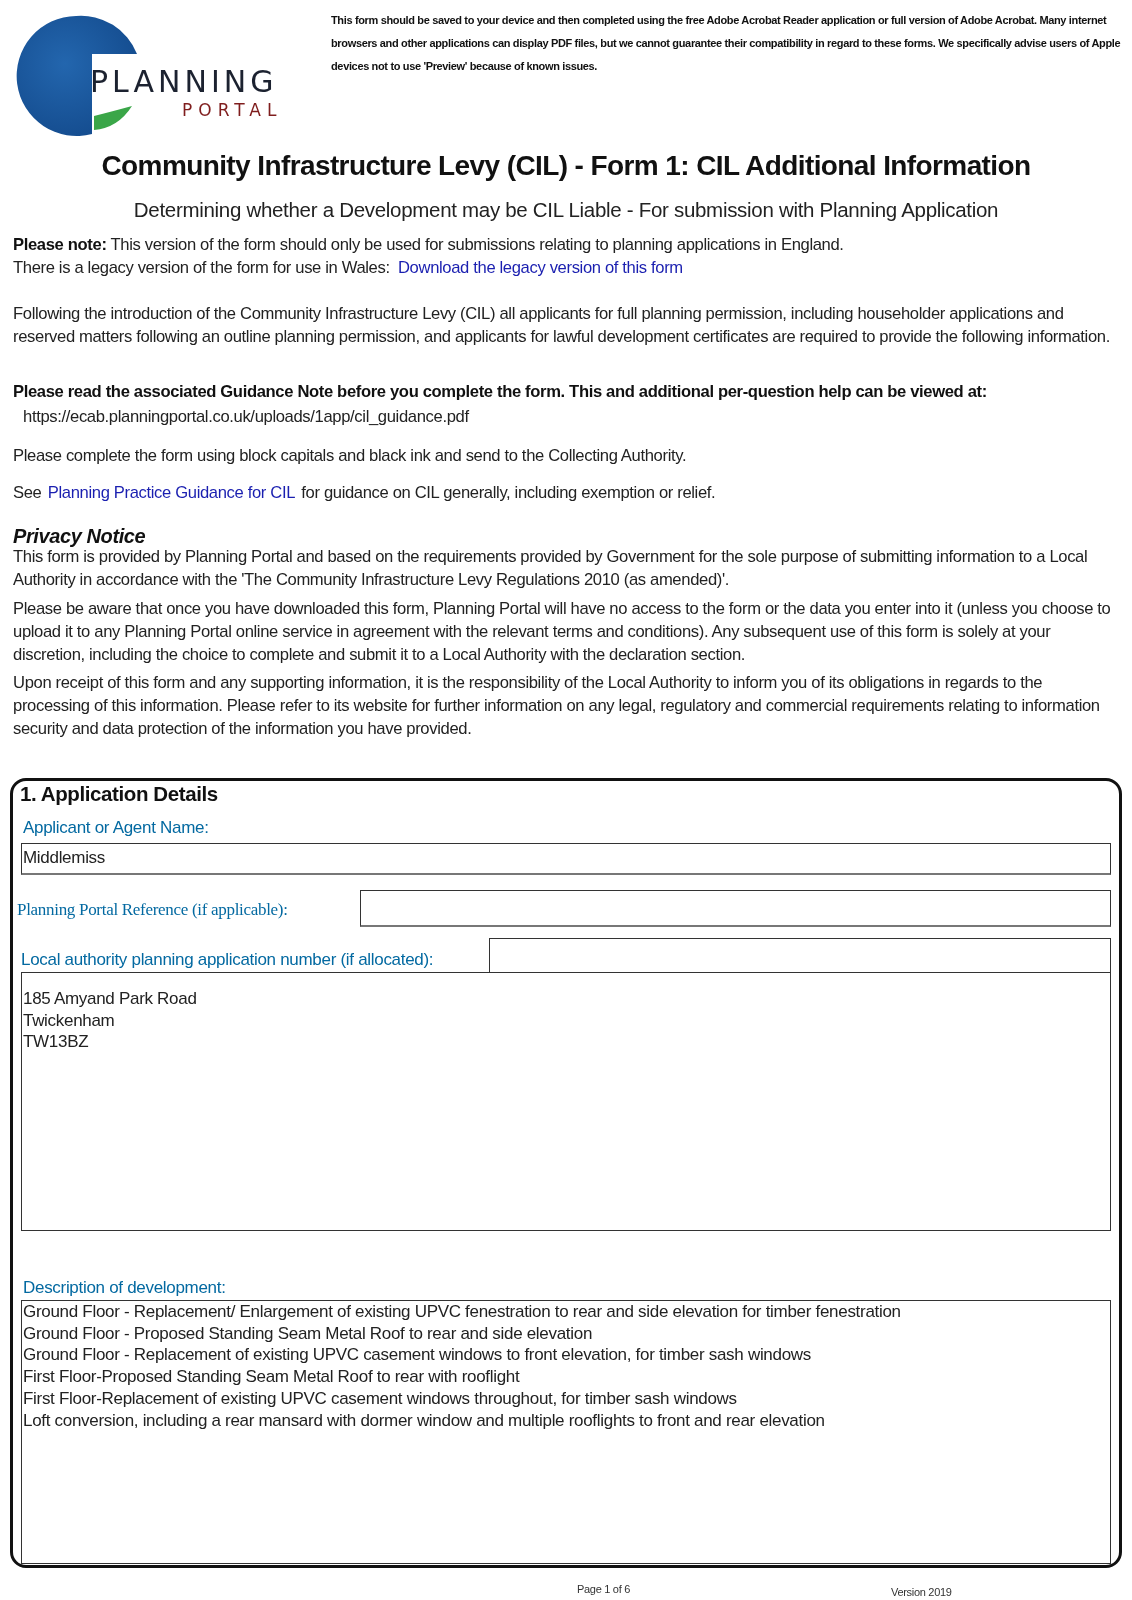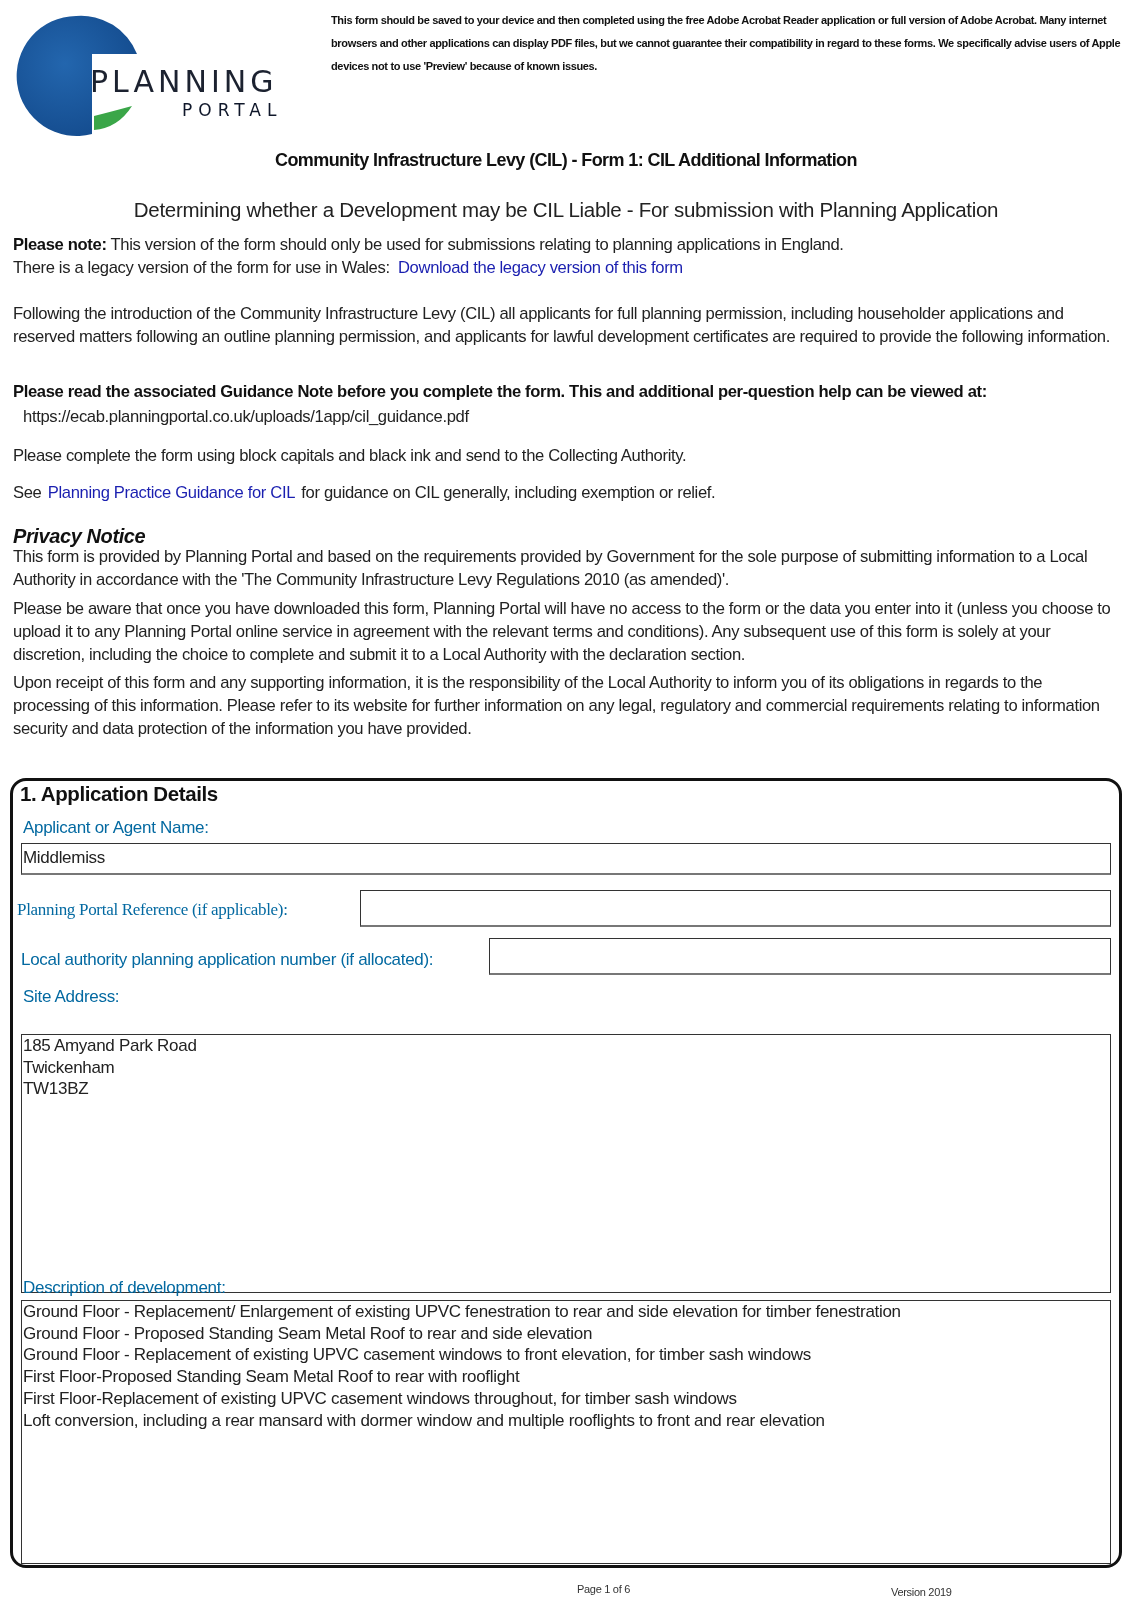--- a/index.html
+++ b/index.html
@@ -3,26 +3,26 @@
 <meta charset="utf-8">
 <style>
   html, body { margin: 0; padding: 0; background: #ffffff; }
   body {
     width: 1132px; height: 1600px; position: relative; overflow: hidden;
     font-family: "Liberation Sans", "DejaVu Sans", sans-serif; color: #111;
   }
   .abs { position: absolute; }
   .logo { left: 14px; top: 14px; width: 262px; height: 122px; }
   .logo-text-1 { position: absolute; left: 76px; top: 50px; font-size: 30px; letter-spacing: 4px; color: #1c2230; font-family: "DejaVu Sans", sans-serif; font-weight: normal; }
-  .logo-text-2 { position: absolute; left: 168px; top: 86px; font-size: 17px; letter-spacing: 6px; color: #0f172a; font-family: "DejaVu Sans", sans-serif; }
+  .logo-text-2 { position: absolute; left: 168px; top: 86px; font-size: 17px; letter-spacing: 6px; color: #7f1d1d; font-family: "DejaVu Sans", sans-serif; }
   .notice-top {
     left: 331px; top: 9px; width: 790px; font-size: 11px; line-height: 23px; font-weight: bold;
     letter-spacing: -0.35px; color: #111;
   }
-  .title { left: 0; top: 150px; width: 1132px; text-align: center; font-size: 18px; font-weight: bold; letter-spacing: -0.6px; }
+  .title { left: 0; top: 150px; width: 1132px; text-align: center; font-size: 28px; font-weight: bold; letter-spacing: -0.6px; }
   .subtitle { left: 0; top: 198px; width: 1132px; text-align: center; font-size: 20.5px; letter-spacing: -0.3px; color: #222; }
   .red { color: #e2231a; }
   .link { color: #1a1fb0; }
   .p { left: 13px; width: 1110px; font-size: 16.6px; line-height: 23px; letter-spacing: -0.35px; color: #222; }
   .bold { font-weight: bold; color: #111; }
   .h-privacy { left: 13px; top: 525px; font-size: 20px; font-weight: bold; letter-spacing: -0.4px; font-style: italic; }
   .section {
     left: 10px; top: 778px; width: 1112px; height: 790px;
     border: 3px solid #111; border-radius: 16px; box-sizing: border-box;
   }
@@ -88,21 +88,21 @@
 <div class="abs label" style="left:23px; top:818px;">Applicant or Agent Name:</div>
 <div class="abs field shadow" style="left:21px; top:843px; width:1090px; height:32px;">Middlemiss</div>
 
 <div class="abs label" style="left:17px; top:900px;font-family:Liberation Serif, serif;">Planning Portal Reference (if applicable):</div>
 <div class="abs field shadow" style="left:360px; top:890px; width:751px; height:37px;"></div>
 
 <div class="abs label" style="left:21px; top:950px;">Local authority planning application number (if allocated):</div>
 <div class="abs field shadow" style="left:489px; top:938px; width:622px; height:37px;"></div>
 
 <div class="abs label" style="left:23px; top:987px;">Site Address:</div>
-<div class="abs field" style="left:21px; top:1034px; width:1090px; height:259px; padding-top:0;">185 Amyand Park Road
+<div class="abs field" style="left:21px; top:972px; width:1090px; height:259px; padding-top:15px;">185 Amyand Park Road
 Twickenham
 TW13BZ</div>
 
 <div class="abs label" style="left:23px; top:1278px;">Description of development:</div>
 <div class="abs field" style="left:21px; top:1300px; width:1090px; height:264px; padding-top:0;">Ground Floor - Replacement/ Enlargement of existing UPVC fenestration to rear and side elevation for timber fenestration
 Ground Floor - Proposed Standing Seam Metal Roof to rear and side elevation
 Ground Floor - Replacement of existing UPVC casement windows to front elevation, for timber sash windows
 First Floor-Proposed Standing Seam Metal Roof to rear with rooflight
 First Floor-Replacement of existing UPVC casement windows throughout, for timber sash windows
 Loft conversion, including a rear mansard with dormer window and multiple rooflights to front and rear elevation</div>

